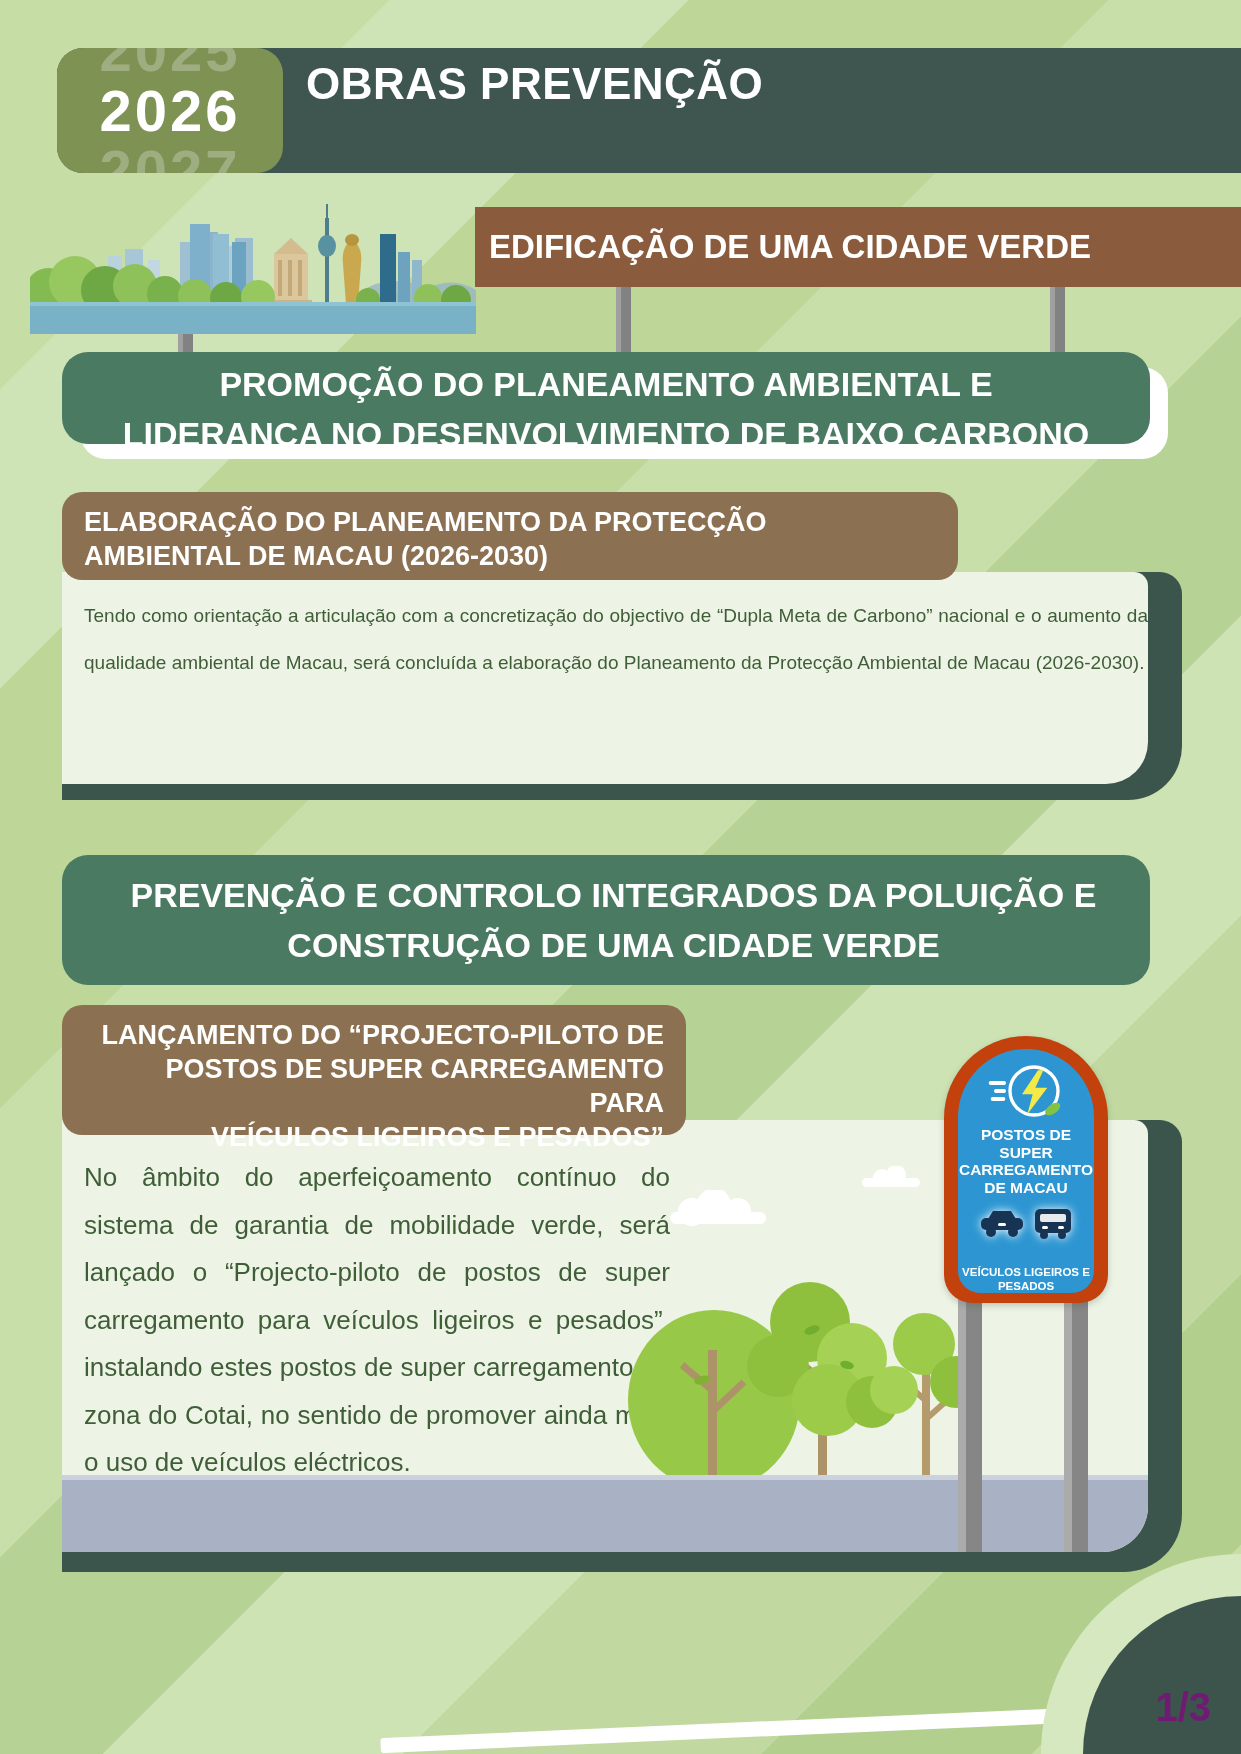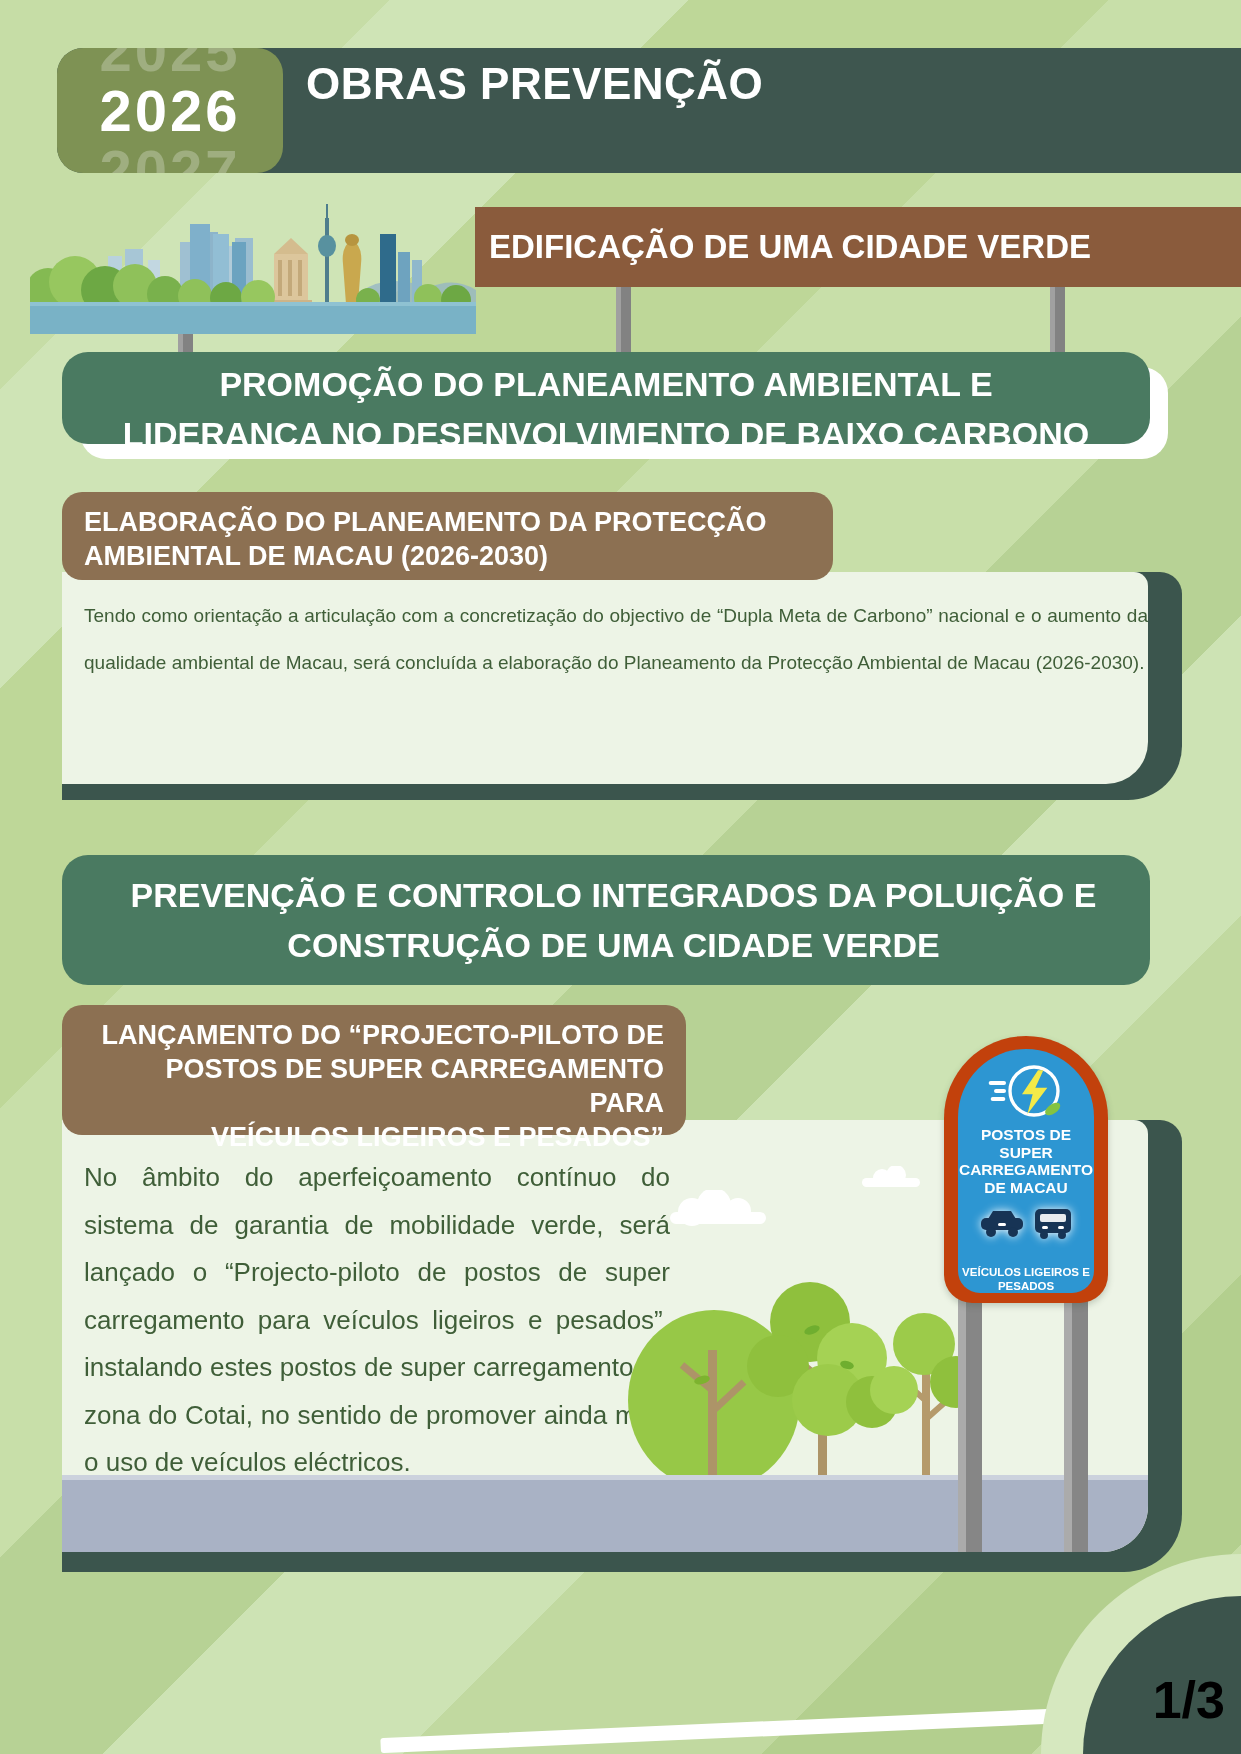--- a/index.html
+++ b/index.html
@@ -35,21 +35,21 @@
   
   #skyline{left:30px;top:194px;z-index:2;}
   
   .green-sign{left:62px;width:1088px;background:#4a7a61;border-radius:26px;z-index:3;color:#fff;
     font-weight:800;font-size:34px;line-height:50px;text-align:center;box-sizing:border-box;}
   #sign1{top:352px;height:92px;padding-top:7px;box-shadow:18px 15px 0 #ffffff;}
   #sign2{top:855px;height:130px;padding-top:15px;padding-left:15px;}
   
   .brown-hdr{left:62px;background:#8c7052;border-radius:20px;z-index:4;color:#fff;font-weight:800;
     font-size:27px;line-height:34px;padding:13px 22px;box-sizing:border-box;}
-  #hdr1{top:492px;width:771px;height:88px;}
+  #hdr1{top:492px;width:896px;height:88px;}
   #hdr2{top:1005px;width:624px;height:130px;text-align:right;}
   
   .card-wrap{left:62px;width:1120px;background:#3b554d;z-index:2;}
   #card1{top:572px;height:228px;border-radius:0 22px 54px 0;}
   #card2{top:1120px;height:452px;border-radius:0 22px 58px 0;}
   .card-inner{position:absolute;left:0;top:0;right:34px;bottom:16px;background:#edf4e6;border-radius:0 14px 42px 0;overflow:hidden;}
   #card2 .card-inner{bottom:20px;border-radius:0 14px 46px 0;}
   .body-text{color:#3f5e38;text-align:justify;font-size:19px;line-height:47px;}
   #card1 .body-text{position:absolute;left:22px;top:20px;width:1064px;}
   #card2 .body-text{position:absolute;left:22px;top:34px;width:586px;font-size:26px;line-height:47.5px;}
@@ -61,21 +61,21 @@
     z-index:5;box-shadow:0 3px 6px rgba(60,80,60,.25);}
   #sign-blue{position:absolute;left:14px;top:13px;width:136px;height:244px;background:#2d96d2;border-radius:68px 68px 22px 22px;
     display:flex;flex-direction:column;align-items:center;color:#fff;text-align:center;}
   #sign-blue .t1{font-weight:800;font-size:15.5px;line-height:17.5px;margin-top:5px;}
   #sign-blue .t2{font-weight:800;font-size:11.5px;line-height:13.5px;margin-top:27px;}
   #vehicles{display:flex;gap:6px;margin-top:11px;filter:drop-shadow(0 0 5px rgba(255,255,255,.95));}
   .post-sign{width:24px;top:1290px;height:262px;background:linear-gradient(90deg,#ababab 0 32%,#868686 32%);z-index:4;}
   
   #corner-ring{right:0;bottom:0;width:200px;height:200px;background:#d6e8bf;border-top-left-radius:100%;z-index:6;}
   #corner-disc{right:0;bottom:0;width:158px;height:158px;background:#3c544c;border-top-left-radius:100%;z-index:7;}
-  #page-num{right:16px;bottom:24px;z-index:8;color:#000000;font-weight:800;font-size:52px;}
+  #page-num{right:30px;bottom:24px;z-index:8;color:#701a75;font-weight:800;font-size:40px;}
 </style>
 </head>
 <body>
 
 <div id="page">
   <div id="stripes" class="abs"></div>
   <div id="white-stripe" class="abs"></div>
 
   <div id="topbar" class="abs"></div>
   <div id="logo" class="abs">

